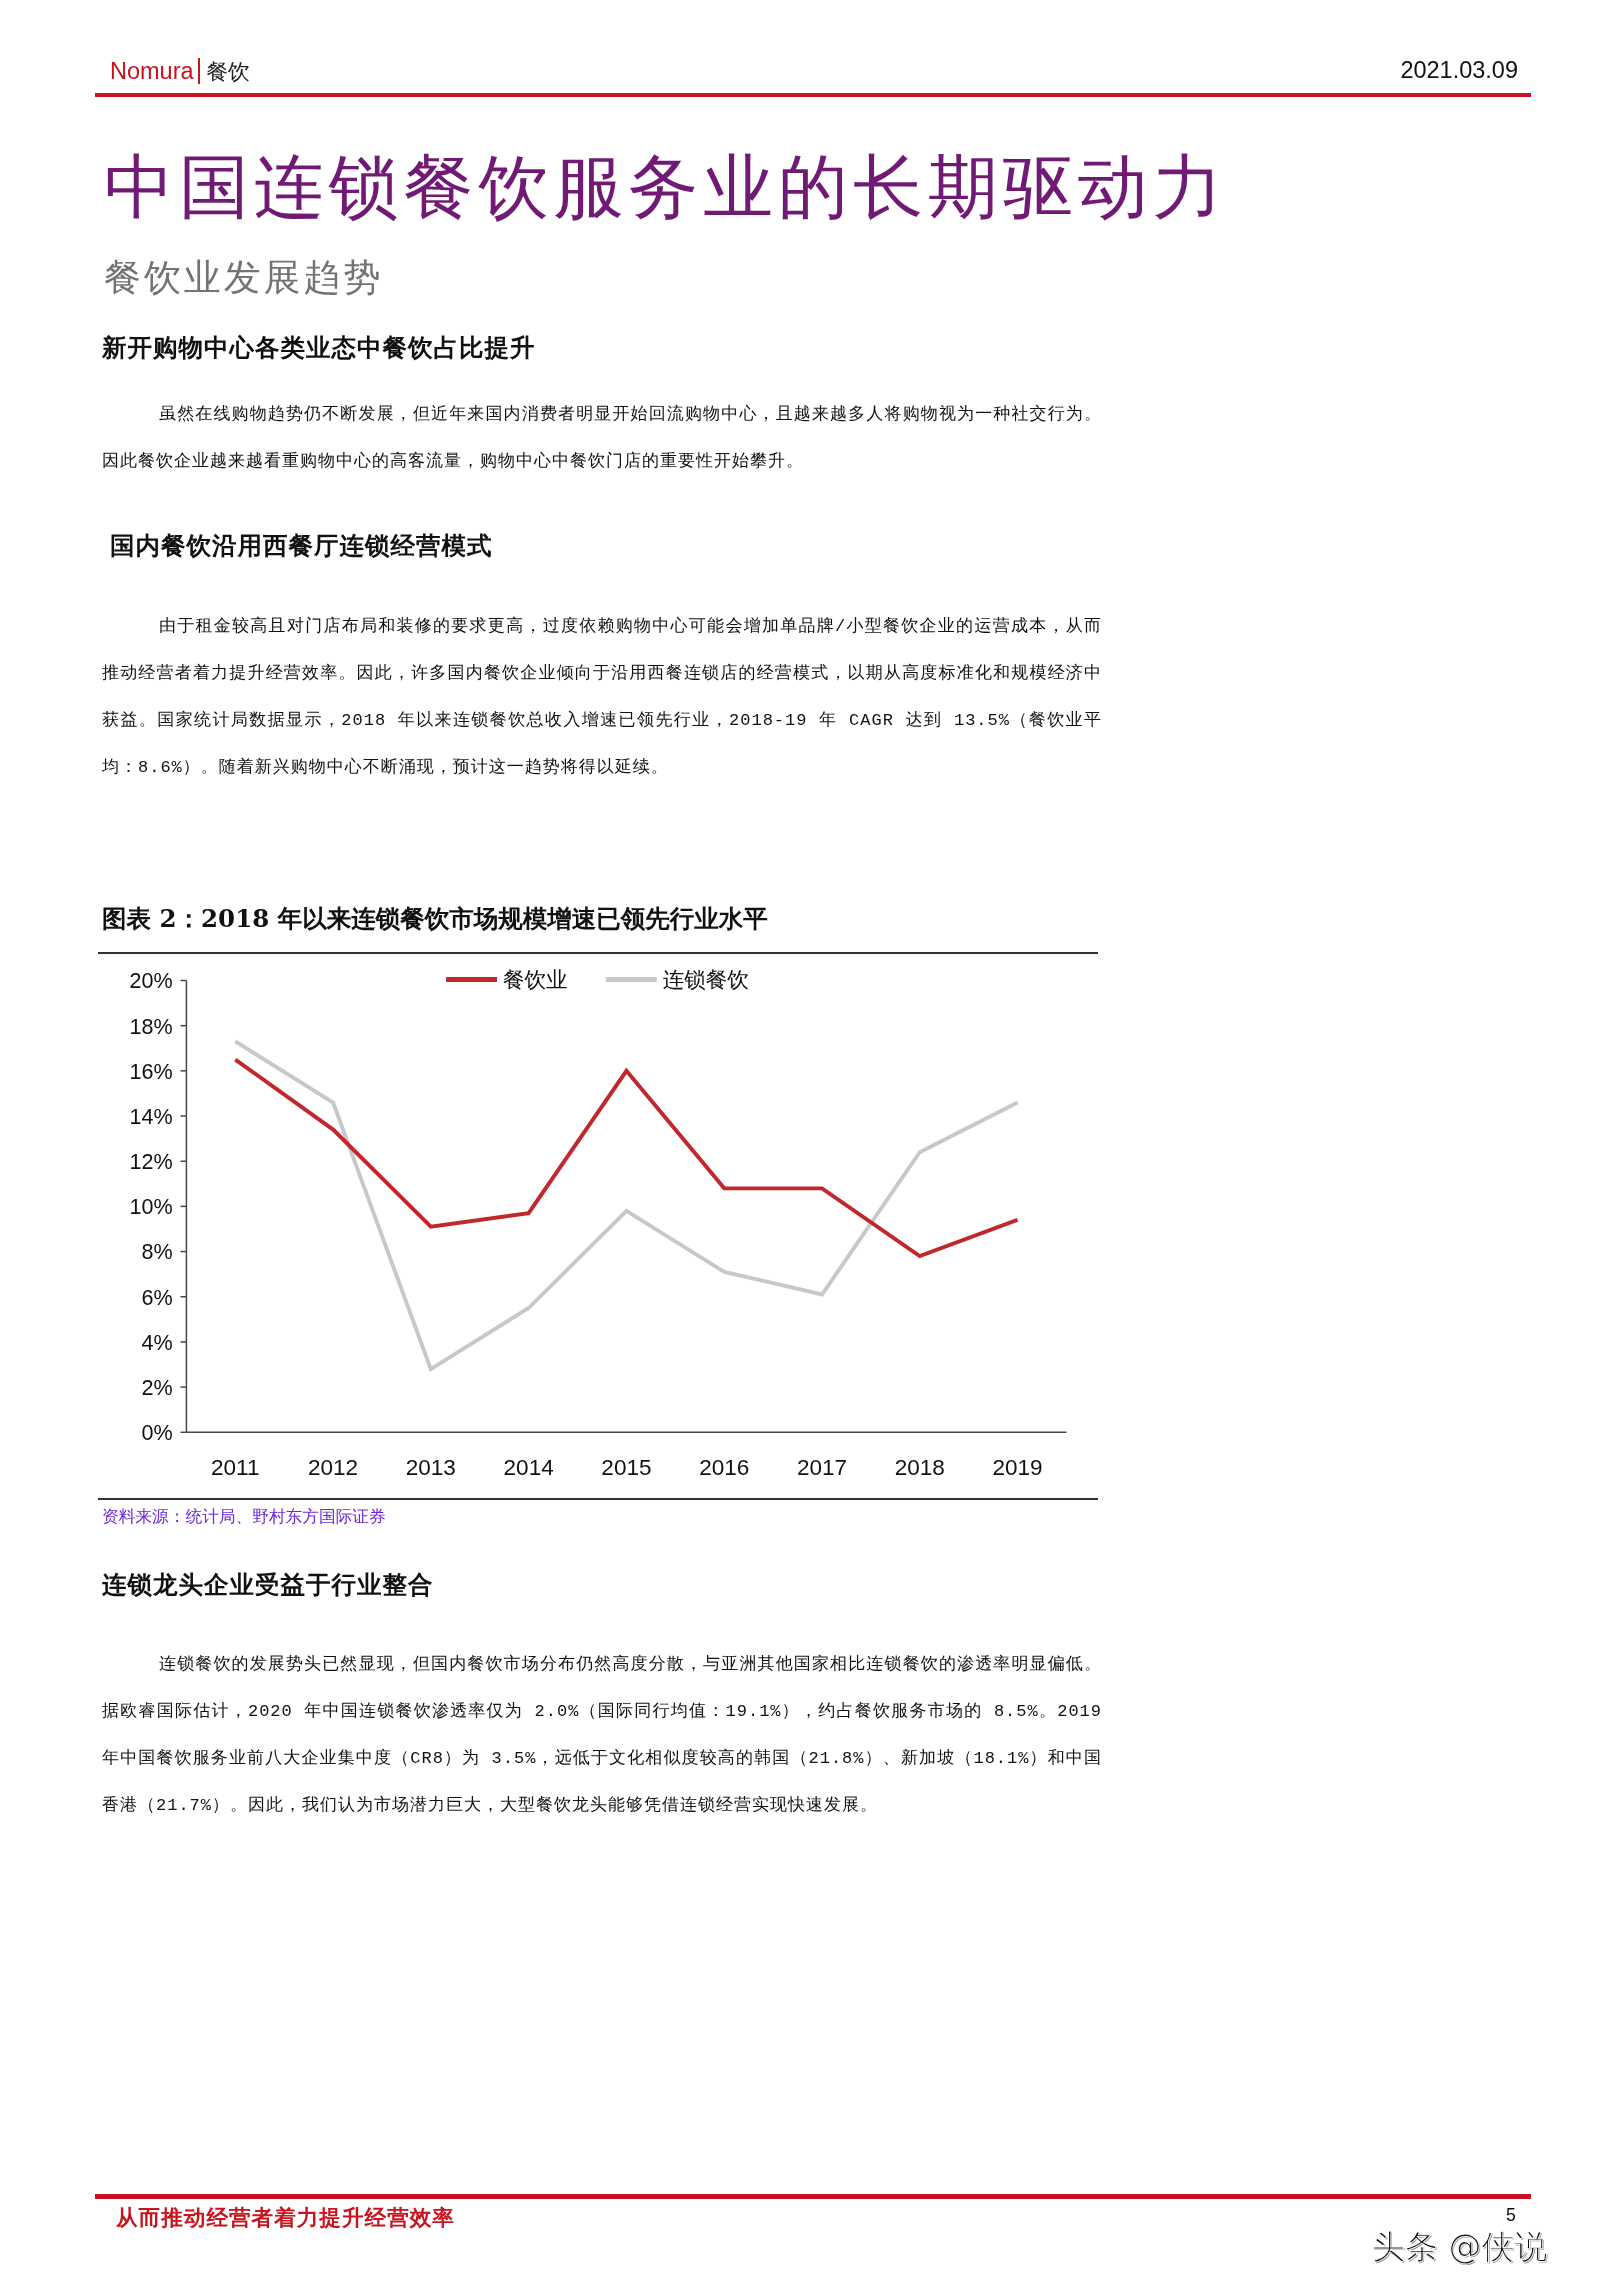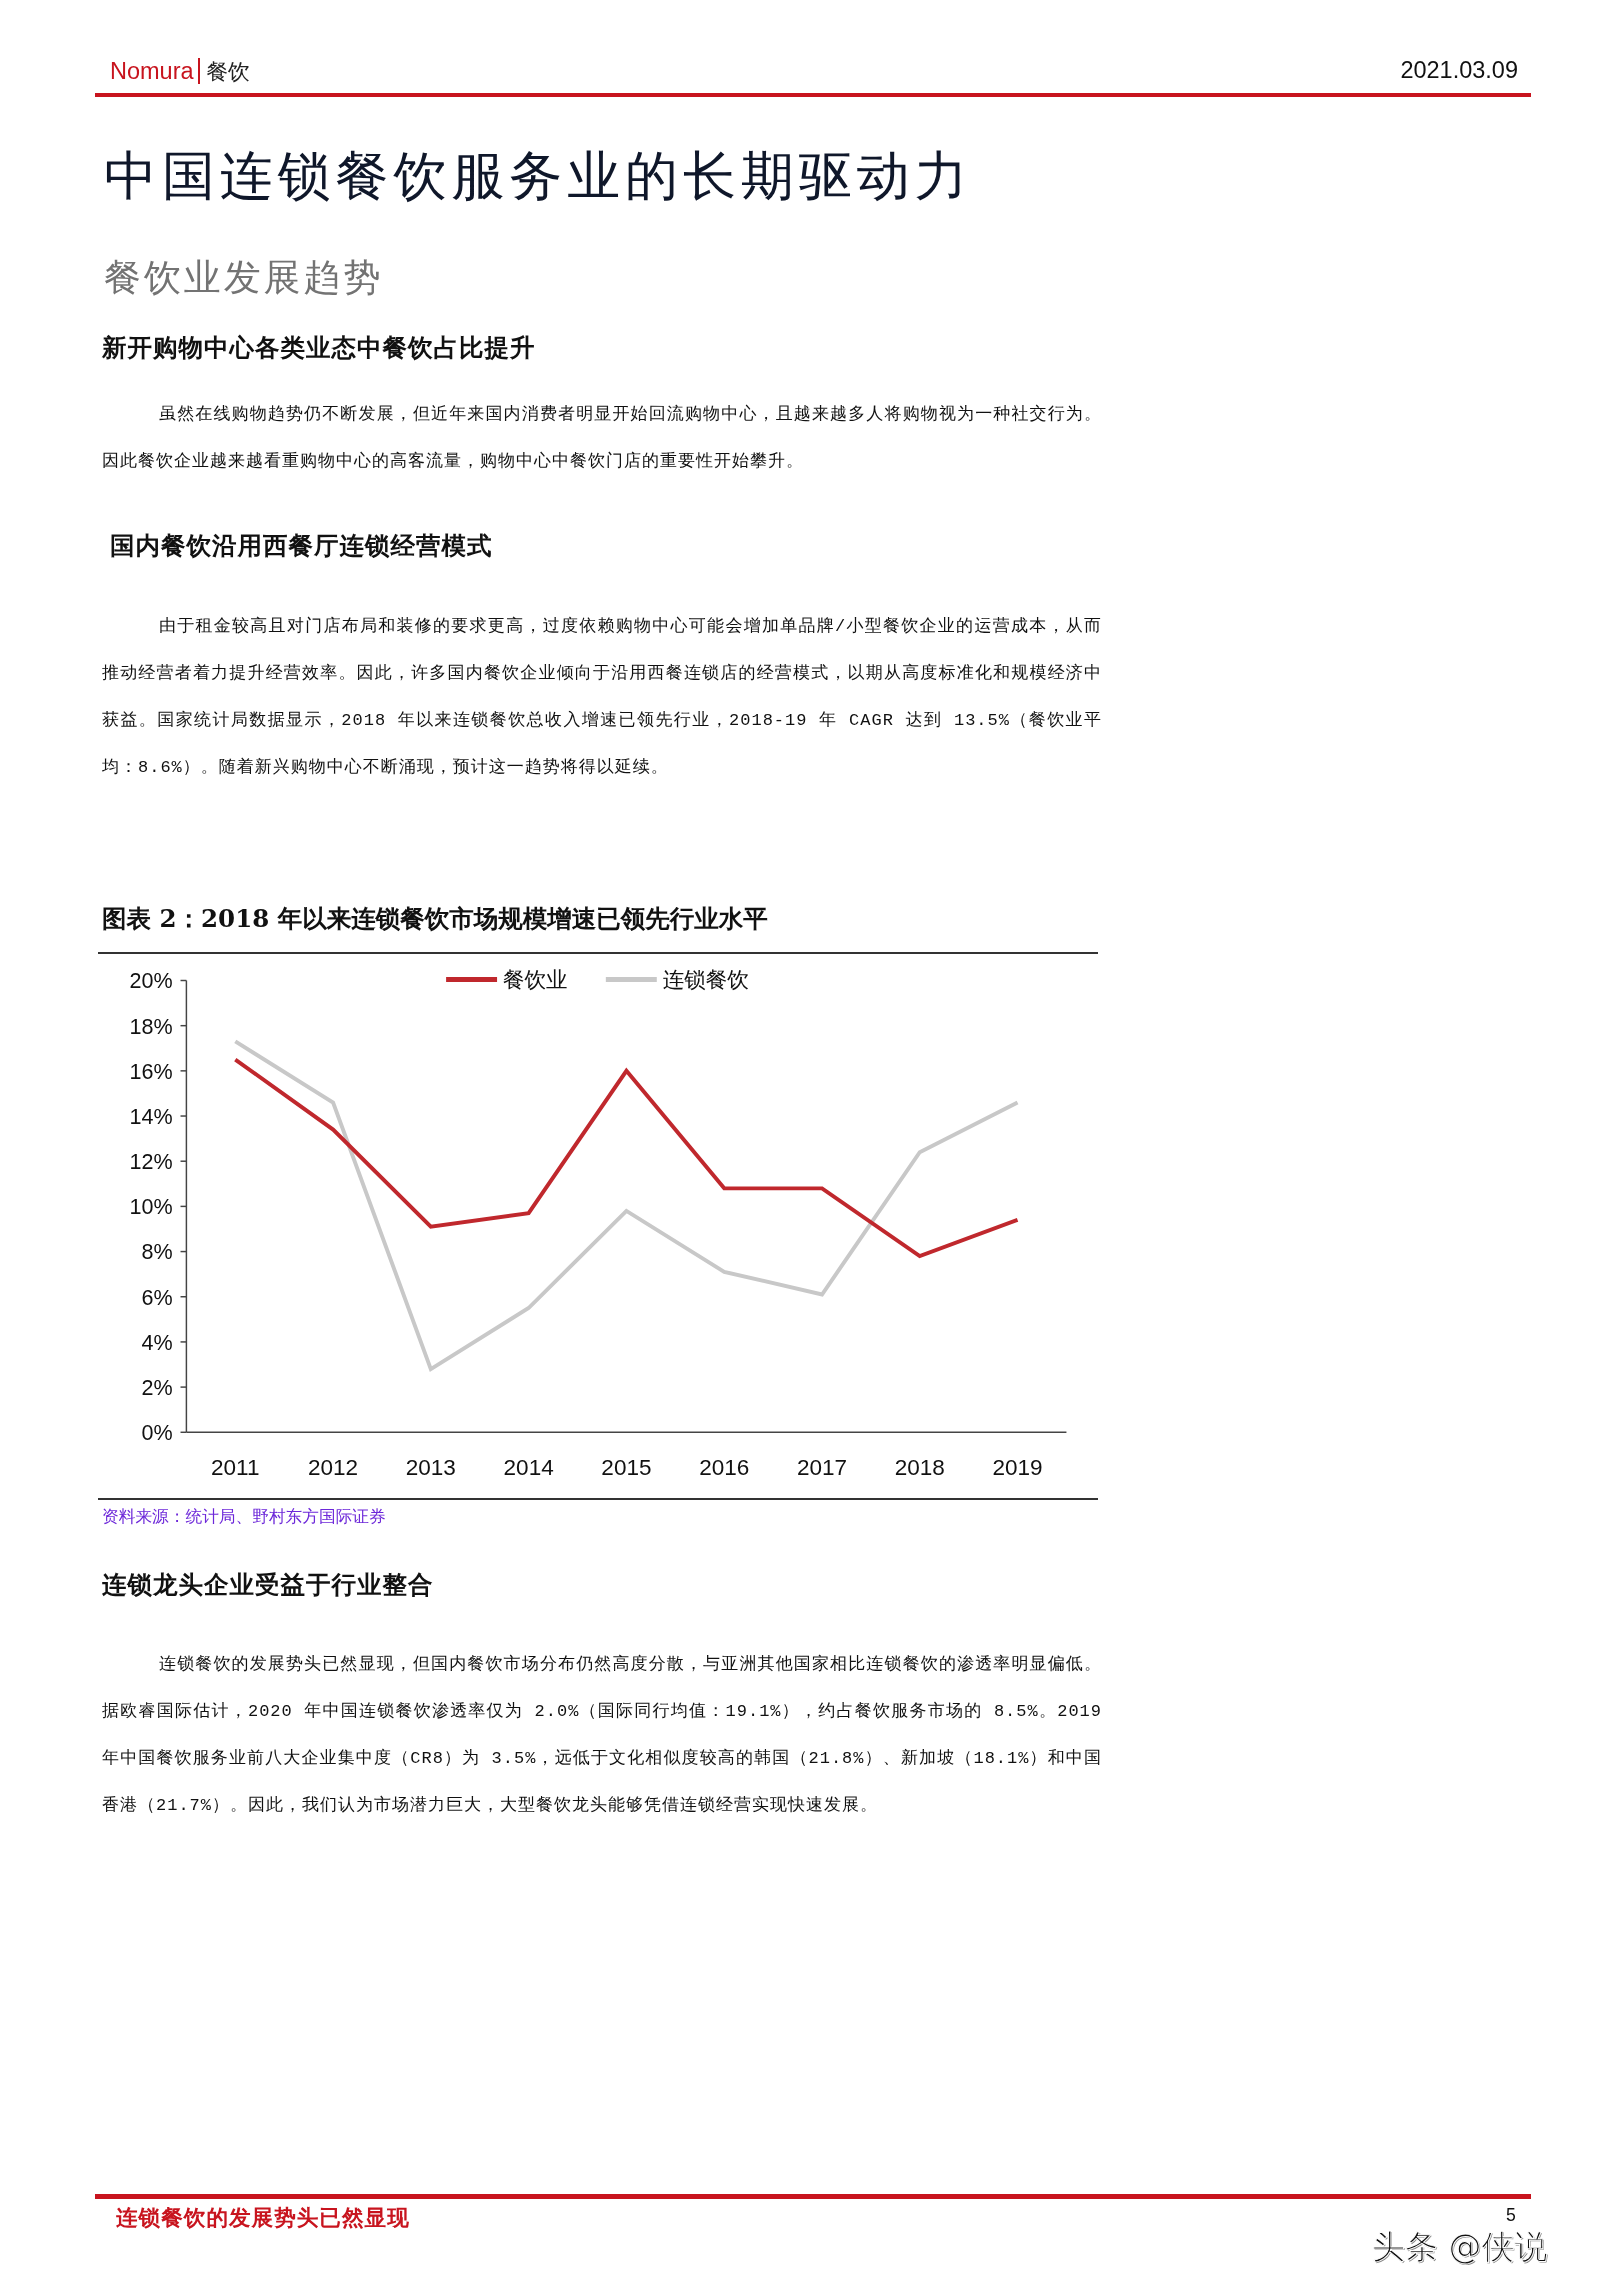--- a/index.html
+++ b/index.html
@@ -3,21 +3,21 @@
 <meta charset="utf-8">
 <style>
   * { margin: 0; padding: 0; box-sizing: border-box; }
   body { width: 1620px; height: 2292px; background: #ffffff; position: relative; overflow: hidden; font-family: "DejaVu Sans", sans-serif; color: #111; }
   .abs { position: absolute; }
   .hdr-left { left: 110px; top: 57px; font-family: "Liberation Sans", sans-serif; font-size: 23.5px; color: #c8141e; }
   .hdr-left .sep { display: inline-block; width: 2px; height: 25.5px; background: #c8141e; vertical-align: -4.9px; margin: 0 5.9px 0 4.9px; }
   .hdr-left .sect { color: #222; font-family: "DejaVu Serif", serif; font-size: 21.6px; }
   .hdr-right { right: 102px; top: 57px; font-family: "Liberation Sans", sans-serif; font-size: 23.5px; color: #111; }
   .red-rule { left: 95px; width: 1436px; height: 3.9px; background: #c8141e; }
-  .title { left: 104px; top: 141px; font-family: "DejaVu Serif", serif; font-size: 53px; color: #0f172a; letter-spacing: 4.9px; }
+  .title { left: 104px; top: 141px; font-family: "DejaVu Serif", serif; font-size: 70px; color: #701a75; letter-spacing: 4.9px; }
   .subtitle { left: 104px; top: 253px; font-family: "DejaVu Serif", serif; font-size: 37px; color: #737373; letter-spacing: 2.9px; }
   .h3 { left: 102px; font-family: "DejaVu Serif", serif; font-weight: bold; font-size: 24.5px; color: #111; letter-spacing: 1px; }
   .para { left: 102px; width: 1000px; font-family: Liberation Mono, monospace; font-size: 17px; line-height: 47px; color: #111; text-indent: 57px; text-align: justify; letter-spacing: 1px; margin-top: 21px; }
   .chart-title { left: 102px; top: 902px; font-family: "DejaVu Serif", serif; font-weight: bold; font-size: 24.5px; color: #111; }
   .thin-rule { left: 98px; width: 1000px; height: 2px; background: #333; }
   .source { left: 102px; top: 1505px; font-family: "DejaVu Serif", serif; font-size: 16.7px; color: #6d28d9; }
   .footer-text { left: 116px; top: 2203px; font-family: "DejaVu Serif", serif; font-weight: bold; font-size: 21.6px; color: #c8141e; letter-spacing: 1px; }
   .page-num { left: 1506px; top: 2205px; font-family: "Liberation Sans", sans-serif; font-size: 17.6px; color: #111; }
   .watermark { left: 1372px; top: 2225px; font-family: "DejaVu Sans", sans-serif; font-size: 33px; color: #111; -webkit-text-stroke: 1px #fff; text-shadow: 1px 1px 0 #888; }
   svg text { font-family: "Liberation Sans", sans-serif; }
@@ -94,16 +94,16 @@
     </g>
 </svg>
 
 <div class="abs thin-rule" style="top:1498px;"></div>
 <div class="abs source">资料来源：统计局、野村东方国际证券</div>
 
 <div class="abs h3" style="top:1568px;">连锁龙头企业受益于行业整合</div>
 <div class="abs para" style="top:1620px;">连锁餐饮的发展势头已然显现，但国内餐饮市场分布仍然高度分散，与亚洲其他国家相比连锁餐饮的渗透率明显偏低。据欧睿国际估计，2020 年中国连锁餐饮渗透率仅为 2.0%（国际同行均值：19.1%），约占餐饮服务市场的 8.5%。2019 年中国餐饮服务业前八大企业集中度（CR8）为 3.5%，远低于文化相似度较高的韩国（21.8%）、新加坡（18.1%）和中国香港（21.7%）。因此，我们认为市场潜力巨大，大型餐饮龙头能够凭借连锁经营实现快速发展。</div>
 
 <div class="abs red-rule" style="top:2194px; height:4.9px;"></div>
-<div class="abs footer-text">连锁餐饮的发展势头已然显现</div>
+<div class="abs footer-text">从而推动经营者着力提升经营效率</div>
 <div class="abs page-num">5</div>
 <div class="abs watermark">头条 @侠说</div>
 
 
 </body></html>

